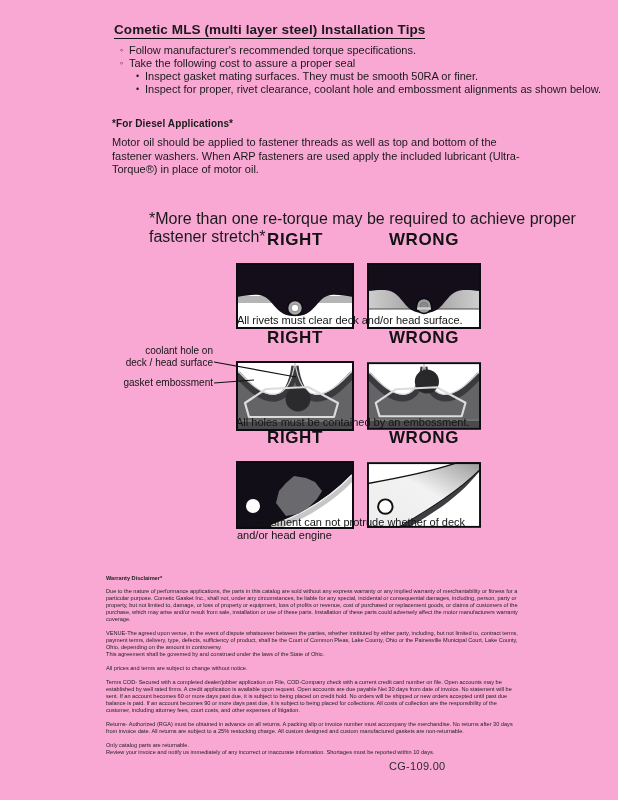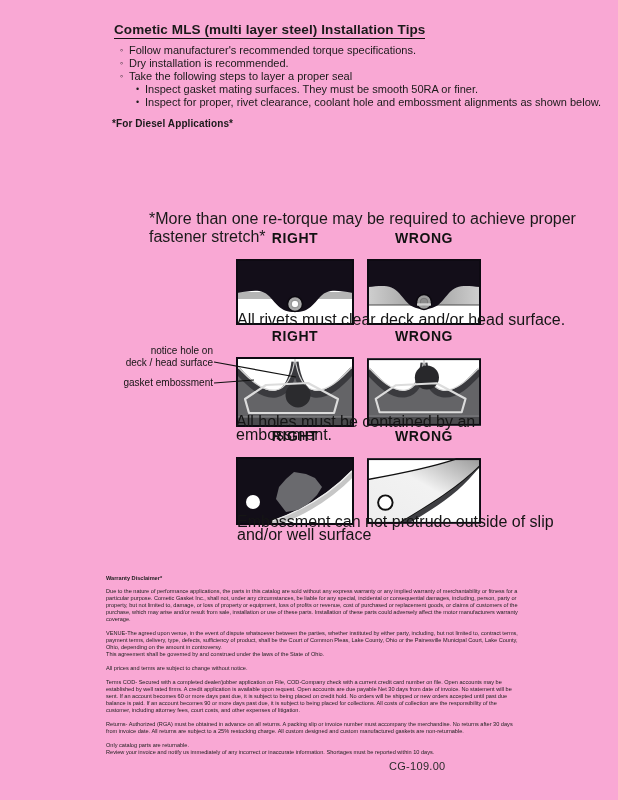--- a/index.html
+++ b/index.html
@@ -18,22 +18,22 @@
   .bullet-row{white-space:nowrap;}
   .bmark{display:inline-block;width:9px;font-size:9px;vertical-align:top;line-height:13px;}
   .sub{padding-left:16px;}
   .heading{left:112px;top:118px;font-size:10px;font-weight:bold;letter-spacing:.1px;}
   .para{font-size:11px;line-height:13.5px;width:412px;left:112px;}
   .p1{top:136px;}
   .p2{top:168px;}
   .note{top:210px;font-size:16px;left:112px;margin-left:37px;}
   .pair{display:flex;gap:13px;left:236px;}
   .cell{display:flex;flex-direction:column;align-items:center;}
-  .cell-label{font-size:14px;font-weight:600;letter-spacing:.6px;margin-bottom:13px;color:#121212;}
-  .caption{font-size:16px;line-height:12.5px;color:#151515;}
+  .cell-label{font-size:17px;font-weight:600;letter-spacing:.6px;margin-bottom:13px;color:#121212;}
+  .caption{font-size:11px;line-height:12.5px;color:#151515;}
   .cap1{left:237px;top:314px;}
   .cap2{left:236px;top:416px;width:246px;}
   .cap3{left:237px;top:516px;}
   .sidelabels{left:100px;width:113px;text-align:right;font-size:10px;line-height:11.5px;color:#141414;}
   .lbl1{top:345px;}
   .lbl2{top:377px;}
   .leader{left:120px;top:340px;pointer-events:none;z-index:6;}
   .legal{left:106px;top:575px;width:414px;font-size:5.6px;line-height:7px;color:#222;}
   .legal .lh{font-weight:bold;margin-bottom:6px;}
   .legal p{margin:0 0 7px 0;}
@@ -43,27 +43,27 @@
 </style>
 </head>
 <body>
 
 <div class="page">
 
   <div class="abs title">Cometic MLS (multi layer steel) Installation Tips</div>
 
   <div class="abs bullets">
     <div class="bullet-row"><span class="bmark">◦</span><span>Follow manufacturer's recommended torque specifications.</span></div>
-    <div class="bullet-row"><span class="bmark">◦</span><span>Dry installation is recommended.</span></div>
-    <div class="bullet-row"><span class="bmark">◦</span><span>Take the following steps to layer a proper seal</span></div>
+    <div class="bullet-row"><span class="bmark">◦</span><span>Take the following cost to assure a proper seal</span></div>
     <div class="bullet-row sub"><span class="bmark">•</span><span>Inspect gasket mating surfaces.  They must be smooth 50RA or finer.</span></div>
     <div class="bullet-row sub"><span class="bmark">•</span><span>Inspect for proper, rivet clearance, coolant hole and embossment alignments as shown below.</span></div>
   </div>
 
   <div class="abs heading">*For Diesel Applications*</div>
+  <div class="abs para p1">Motor oil should be applied to fastener threads as well as top and bottom of the fastener washers. When ARP fasteners are used apply the included lubricant (Ultra-Torque®) in place of motor oil.</div>
   <div class="abs note">*More than one re-torque may be required to achieve proper fastener stretch*</div>
 
   <div class="abs pair" style="top:230px;">
     <div class="cell">
       <div class="cell-label">RIGHT</div>
       <svg width="118" height="66" viewBox="0 0 118 66">
         <rect x="0" y="0" width="118" height="66" fill="#ffffff"></rect>
         <rect x="1" y="33" width="116" height="7" fill="#b5b5b5"></rect>
         <path d="M1,1 H117 V34 C100,31 92,30 85,37 C77,45 74,53 59,53 C44,53 41,45 33,37 C26,30 18,31 1,34 Z" fill="#130e19"></path>
         <g>
@@ -92,21 +92,21 @@
           <circle cx="57" cy="43" r="3.8" fill="#8a8a8a" stroke="#666666" stroke-width="0.6"></circle>
           <line x1="50" y1="45.5" x2="64" y2="45.5" stroke="#d0d0d0" stroke-width="2.4"></line>
         </g>
         <rect x="1" y="1" width="112" height="64" fill="none" stroke="#0d0a12" stroke-width="2"></rect>
       </svg>
     </div>
   </div>
   <div class="abs caption cap1">All rivets must clear deck and/or head surface.</div>
 
   <div class="abs sidelabels lbl1">
-    <div>notice hole on</div>
+    <div>coolant hole on</div>
     <div>deck / head surface</div>
   </div>
   <div class="abs sidelabels lbl2">gasket embossment</div>
   <svg class="abs leader" width="180" height="60" viewBox="0 0 180 60">
     <line x1="94" y1="22" x2="176" y2="37" stroke="#111111" stroke-width="1.1"></line>
     <line x1="94" y1="43" x2="134" y2="40" stroke="#111111" stroke-width="1.1"></line>
   </svg>
 
   <div class="abs pair" style="top:328px;">
     <div class="cell">
@@ -169,22 +169,22 @@
         </defs>
         <rect x="0" y="0" width="118" height="68" fill="#ffffff"></rect>
         <path d="M1,22 C35,16 65,10 92,1 L117,1 L117,8 C95,30 66,48 34,67 L1,67 Z" fill="url(#g3)" stroke="#111111" stroke-width="1.6"></path>
         <path d="M34,67 C66,48 95,30 117,8 C98,34 70,52 44,67 Z" fill="#3e3e42"></path>
         <circle cx="19" cy="46" r="7.5" fill="#ffffff" stroke="#111111" stroke-width="2"></circle>
         <rect x="1" y="1" width="116" height="66" fill="none" stroke="#0d0a12" stroke-width="2"></rect>
       </svg>
     </div>
   </div>
   <div class="abs caption cap3">
-    <div>Embossment can not protrude outside of slip</div>
-    <div>and/or well surface</div>
+    <div>Embossment can not protrude whether of deck</div>
+    <div>and/or head engine</div>
   </div>
 
   <div class="abs legal">
     <div class="lh">Warranty Disclaimer*</div>
     <p>Due to the nature of performance applications, the parts in this catalog are sold without any express warranty or any implied warranty of merchantability or fitness for a particular purpose.  Cometic Gasket Inc., shall not, under any circumstances, be liable for any special, incidental or consequential damages, including, person, party or property, but not limited to, damage, or loss of property or equipment, loss of profits or revenue, cost of purchased or replacement goods, or claims of customers of the purchase, which may arise and/or result from sale, installation or use of these parts.  Installation of these parts could adversely affect the motor manufacturers warranty coverage.</p>
     <p class="tight">VENUE-The agreed upon venue, in the event of dispute whatsoever between the parties, whether instituted by either party, including, but not limited to, contract terms, payment terms, delivery, type, defects, sufficiency of product, shall be the Court of Common Pleas, Lake County, Ohio or the Painesville Municipal Court, Lake County, Ohio, depending on the amount in controversy.</p>
     <p>This agreement shall be governed by and construed under the laws of the State of Ohio.</p>
     <p>All prices and terms are subject to change without notice.</p>
     <p>Terms COD- Secured with a completed dealer/jobber application on File, COD-Company check with a current credit card number on file.  Open accounts may be established by well rated firms.  A credit application is available upon request.  Open accounts are due payable Net 30 days from date of invoice.  No statement will be sent.  If an account becomes 60 or more days past due, it is subject to being placed on credit hold.  No orders will be shipped or new orders accepted until past due balance is paid.  If an account becomes 90 or more days past due, it is subject to being placed for collections.  All costs of collection are the responsibility of the customer, including attorney fees, court costs, and other expenses of litigation.</p>
     <p>Returns- Authorized (RGA) must be obtained in advance on all returns.  A packing slip or invoice number must accompany the merchandise.  No returns after 30 days from invoice date.  All returns are subject to a 25% restocking charge.  All custom designed and custom manufactured gaskets are non-returnable.</p>

